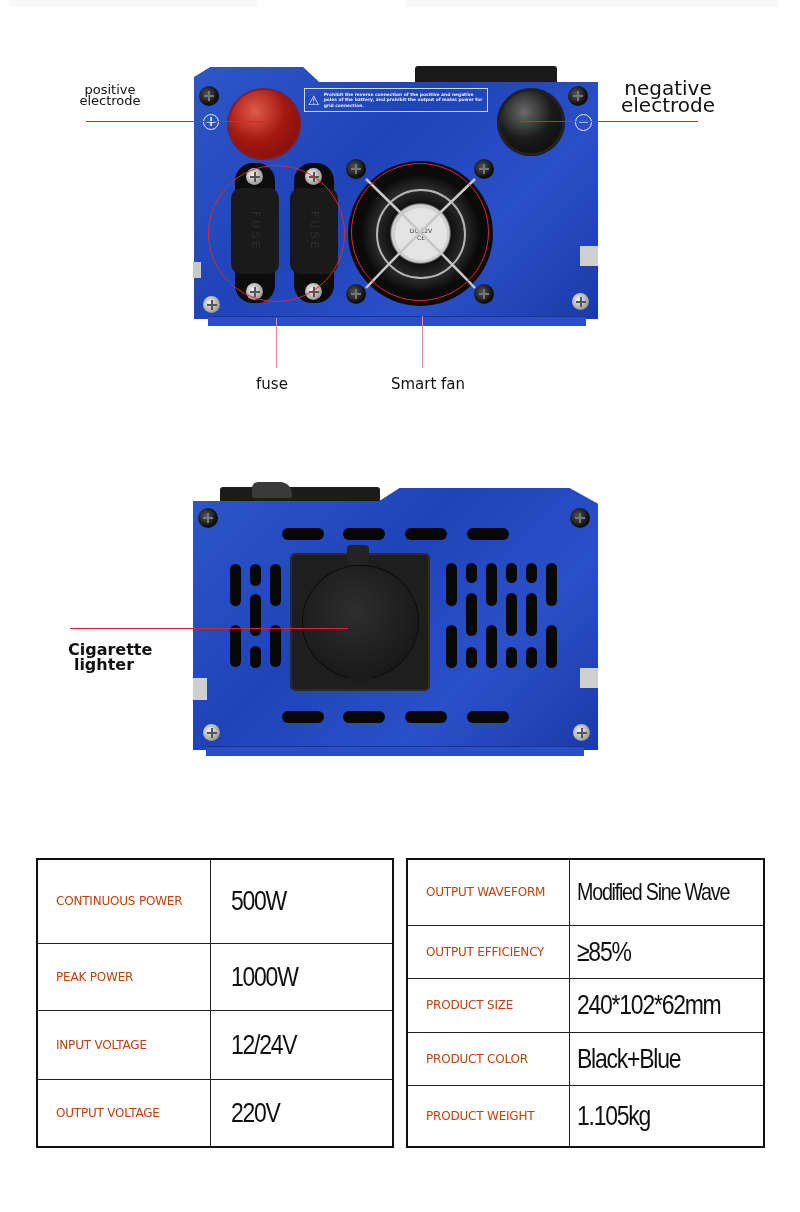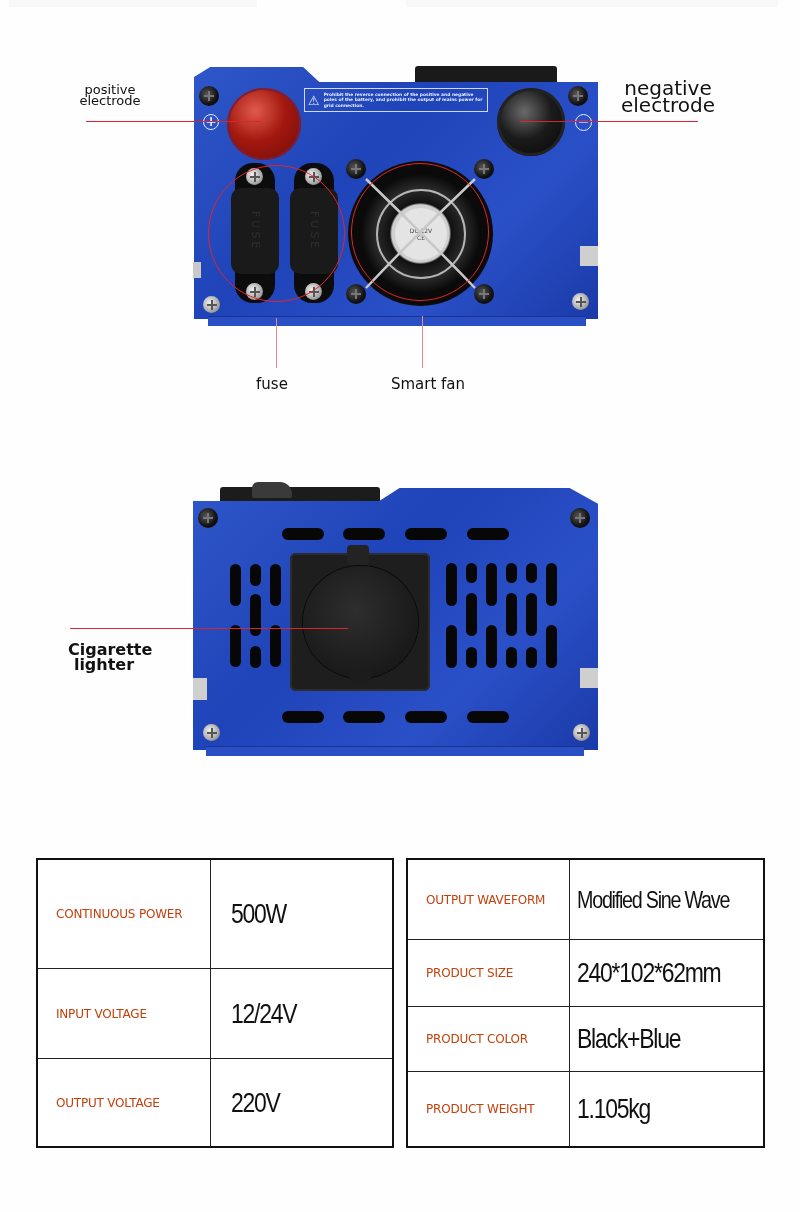--- a/index.html
+++ b/index.html
@@ -168,20 +168,24 @@
 <table class="spec-table" style="left:36px;top:858px;width:358px;height:290px;">
   <colgroup>
       <col style="width:173px">
       <col>
     </colgroup>
   <tbody>
       <tr style="height:66px;">
     <td class="spec-key">CONTINUOUS POWER</td>
     <td class="spec-val"><span>500W</span></td>
   </tr>
+  <tr style="height:53px;">
+    <td class="spec-key">PEAK POWER</td>
+    <td class="spec-val"><span>1000W</span></td>
+  </tr>
   <tr style="height:54px;">
     <td class="spec-key">INPUT VOLTAGE</td>
     <td class="spec-val"><span>12/24V</span></td>
   </tr>
   <tr style="height:53px;">
     <td class="spec-key">OUTPUT VOLTAGE</td>
     <td class="spec-val"><span>220V</span></td>
   </tr>
 </tbody>
   </table>
@@ -189,20 +193,24 @@
 <table class="spec-table" style="left:406px;top:858px;width:359px;height:290px;">
   <colgroup>
       <col style="width:173px">
       <col>
     </colgroup>
   <tbody>
       <tr style="height:66px;">
     <td class="spec-key">OUTPUT WAVEFORM</td>
     <td class="spec-val" style="padding-left:7px;font-size:24px;"><span>Modified Sine Wave</span></td>
   </tr>
+  <tr style="height:53px;">
+    <td class="spec-key">OUTPUT EFFICIENCY</td>
+    <td class="spec-val" style="padding-left:7px;"><span>≥85%</span></td>
+  </tr>
   <tr style="height:54px;">
     <td class="spec-key">PRODUCT SIZE</td>
     <td class="spec-val" style="padding-left:7px;"><span>240*102*62mm</span></td>
   </tr>
   <tr style="height:53px;">
     <td class="spec-key">PRODUCT COLOR</td>
     <td class="spec-val" style="padding-left:7px;margin-left:8px;"><span>Black+Blue</span></td>
   </tr>
   <tr style="height:62px;">
     <td class="spec-key">PRODUCT WEIGHT</td>

